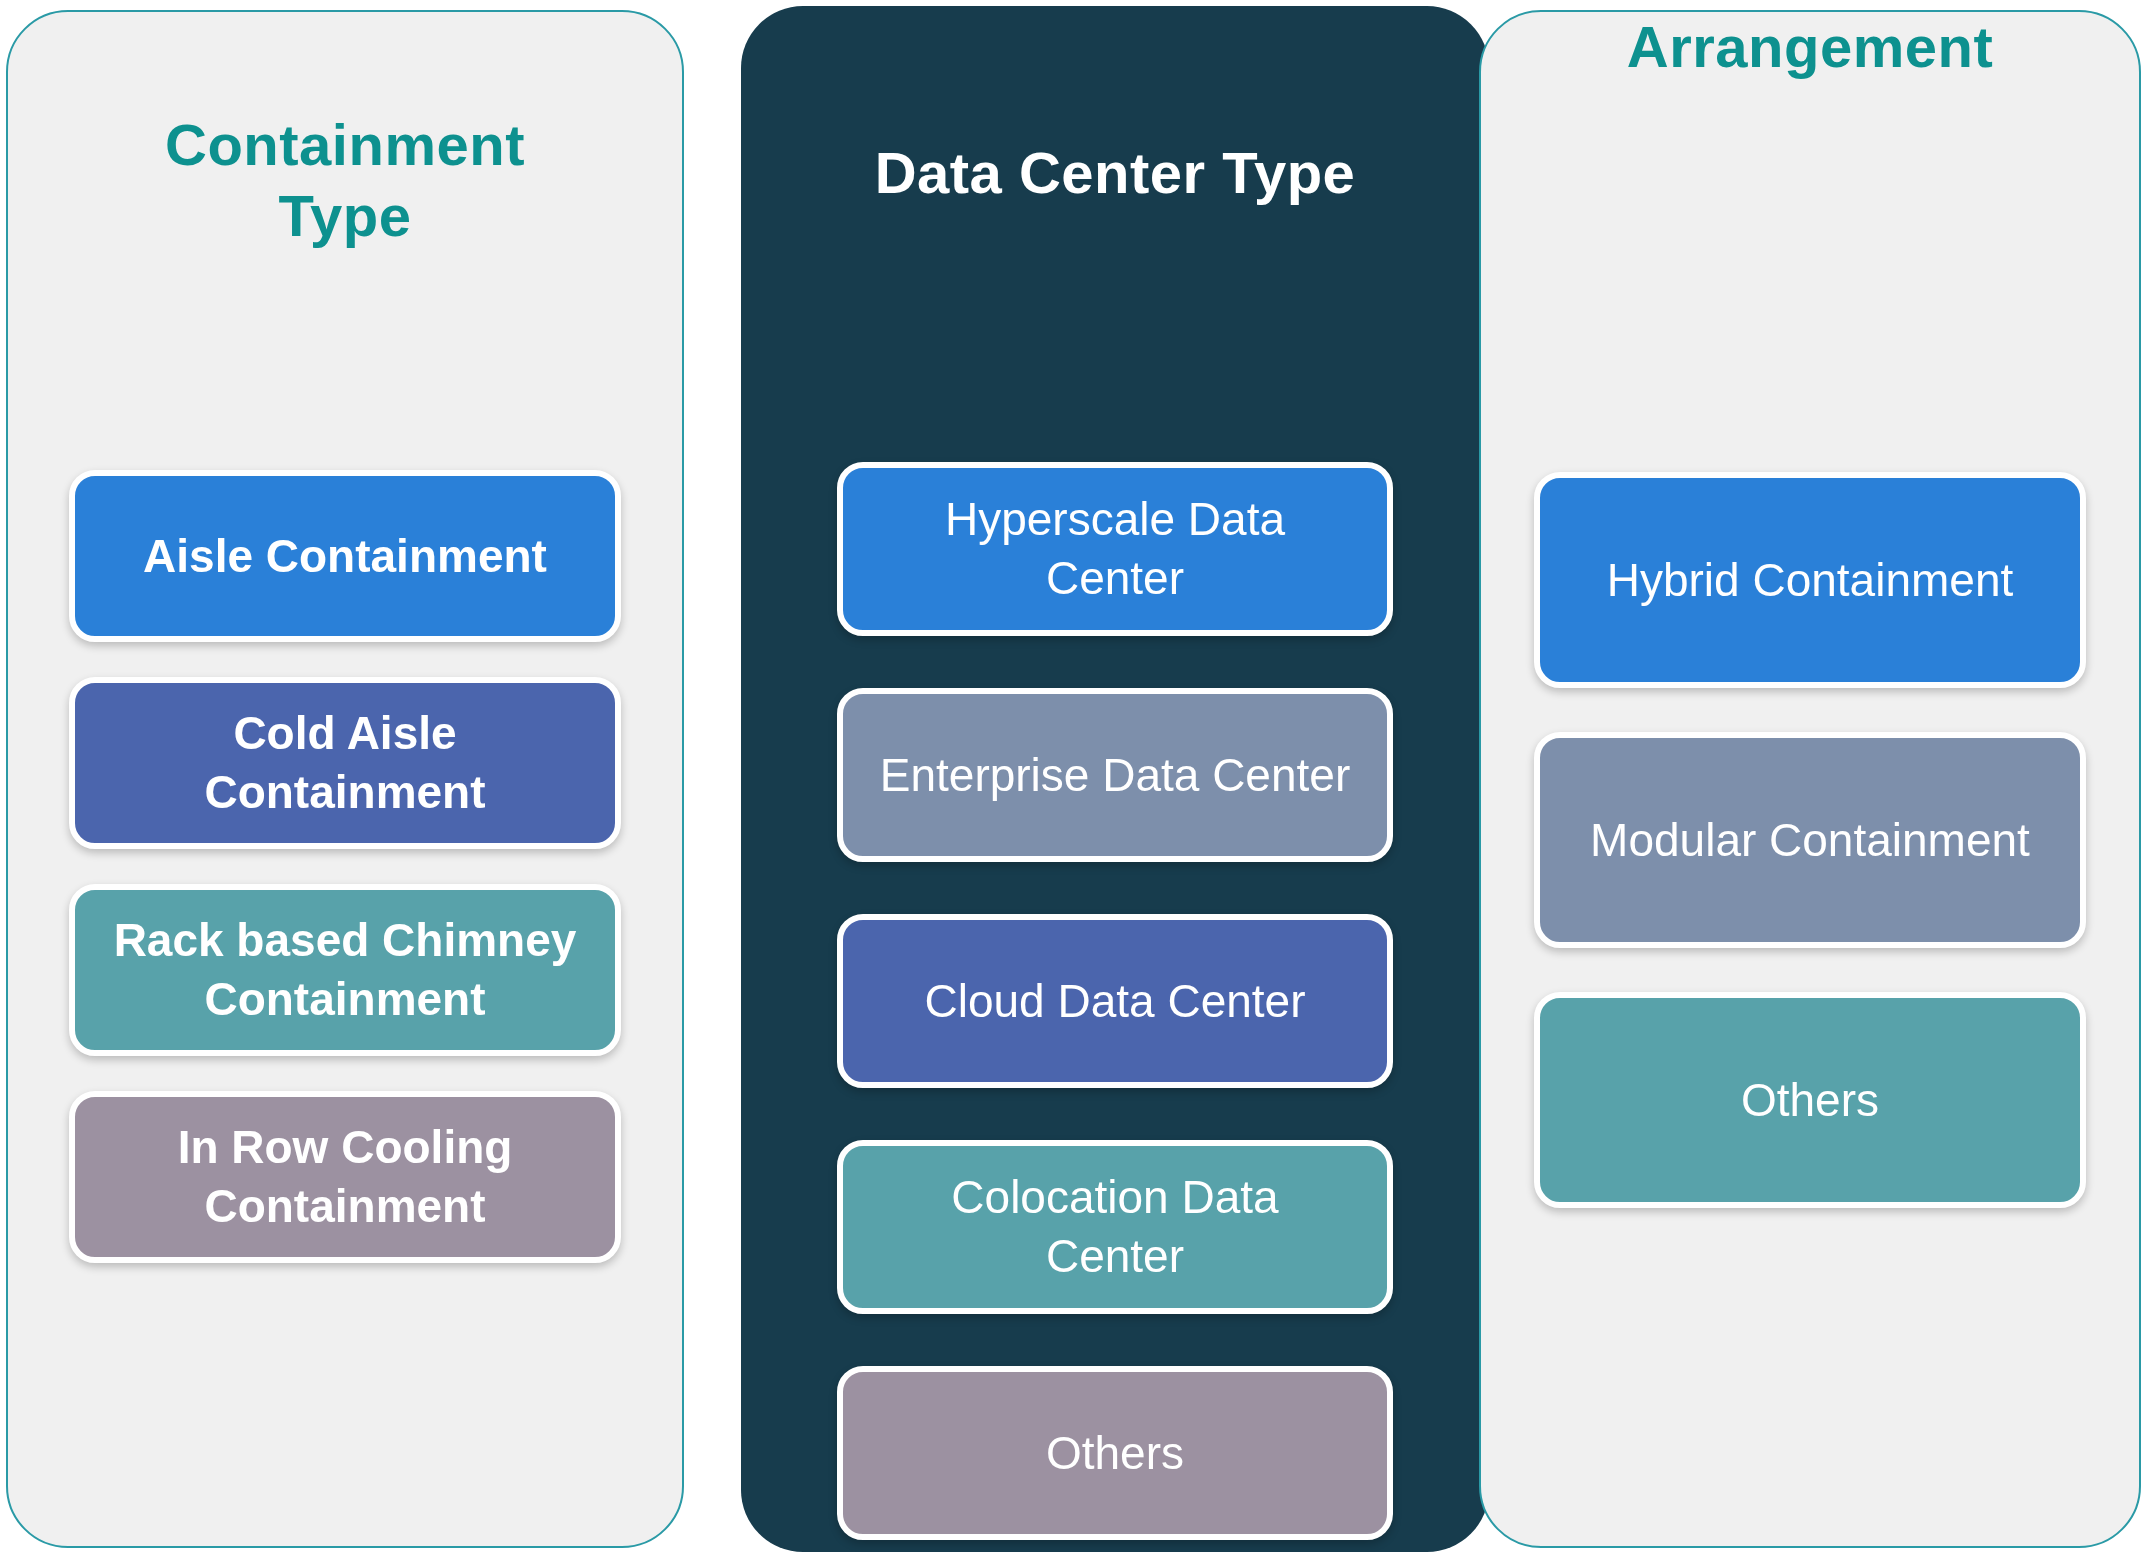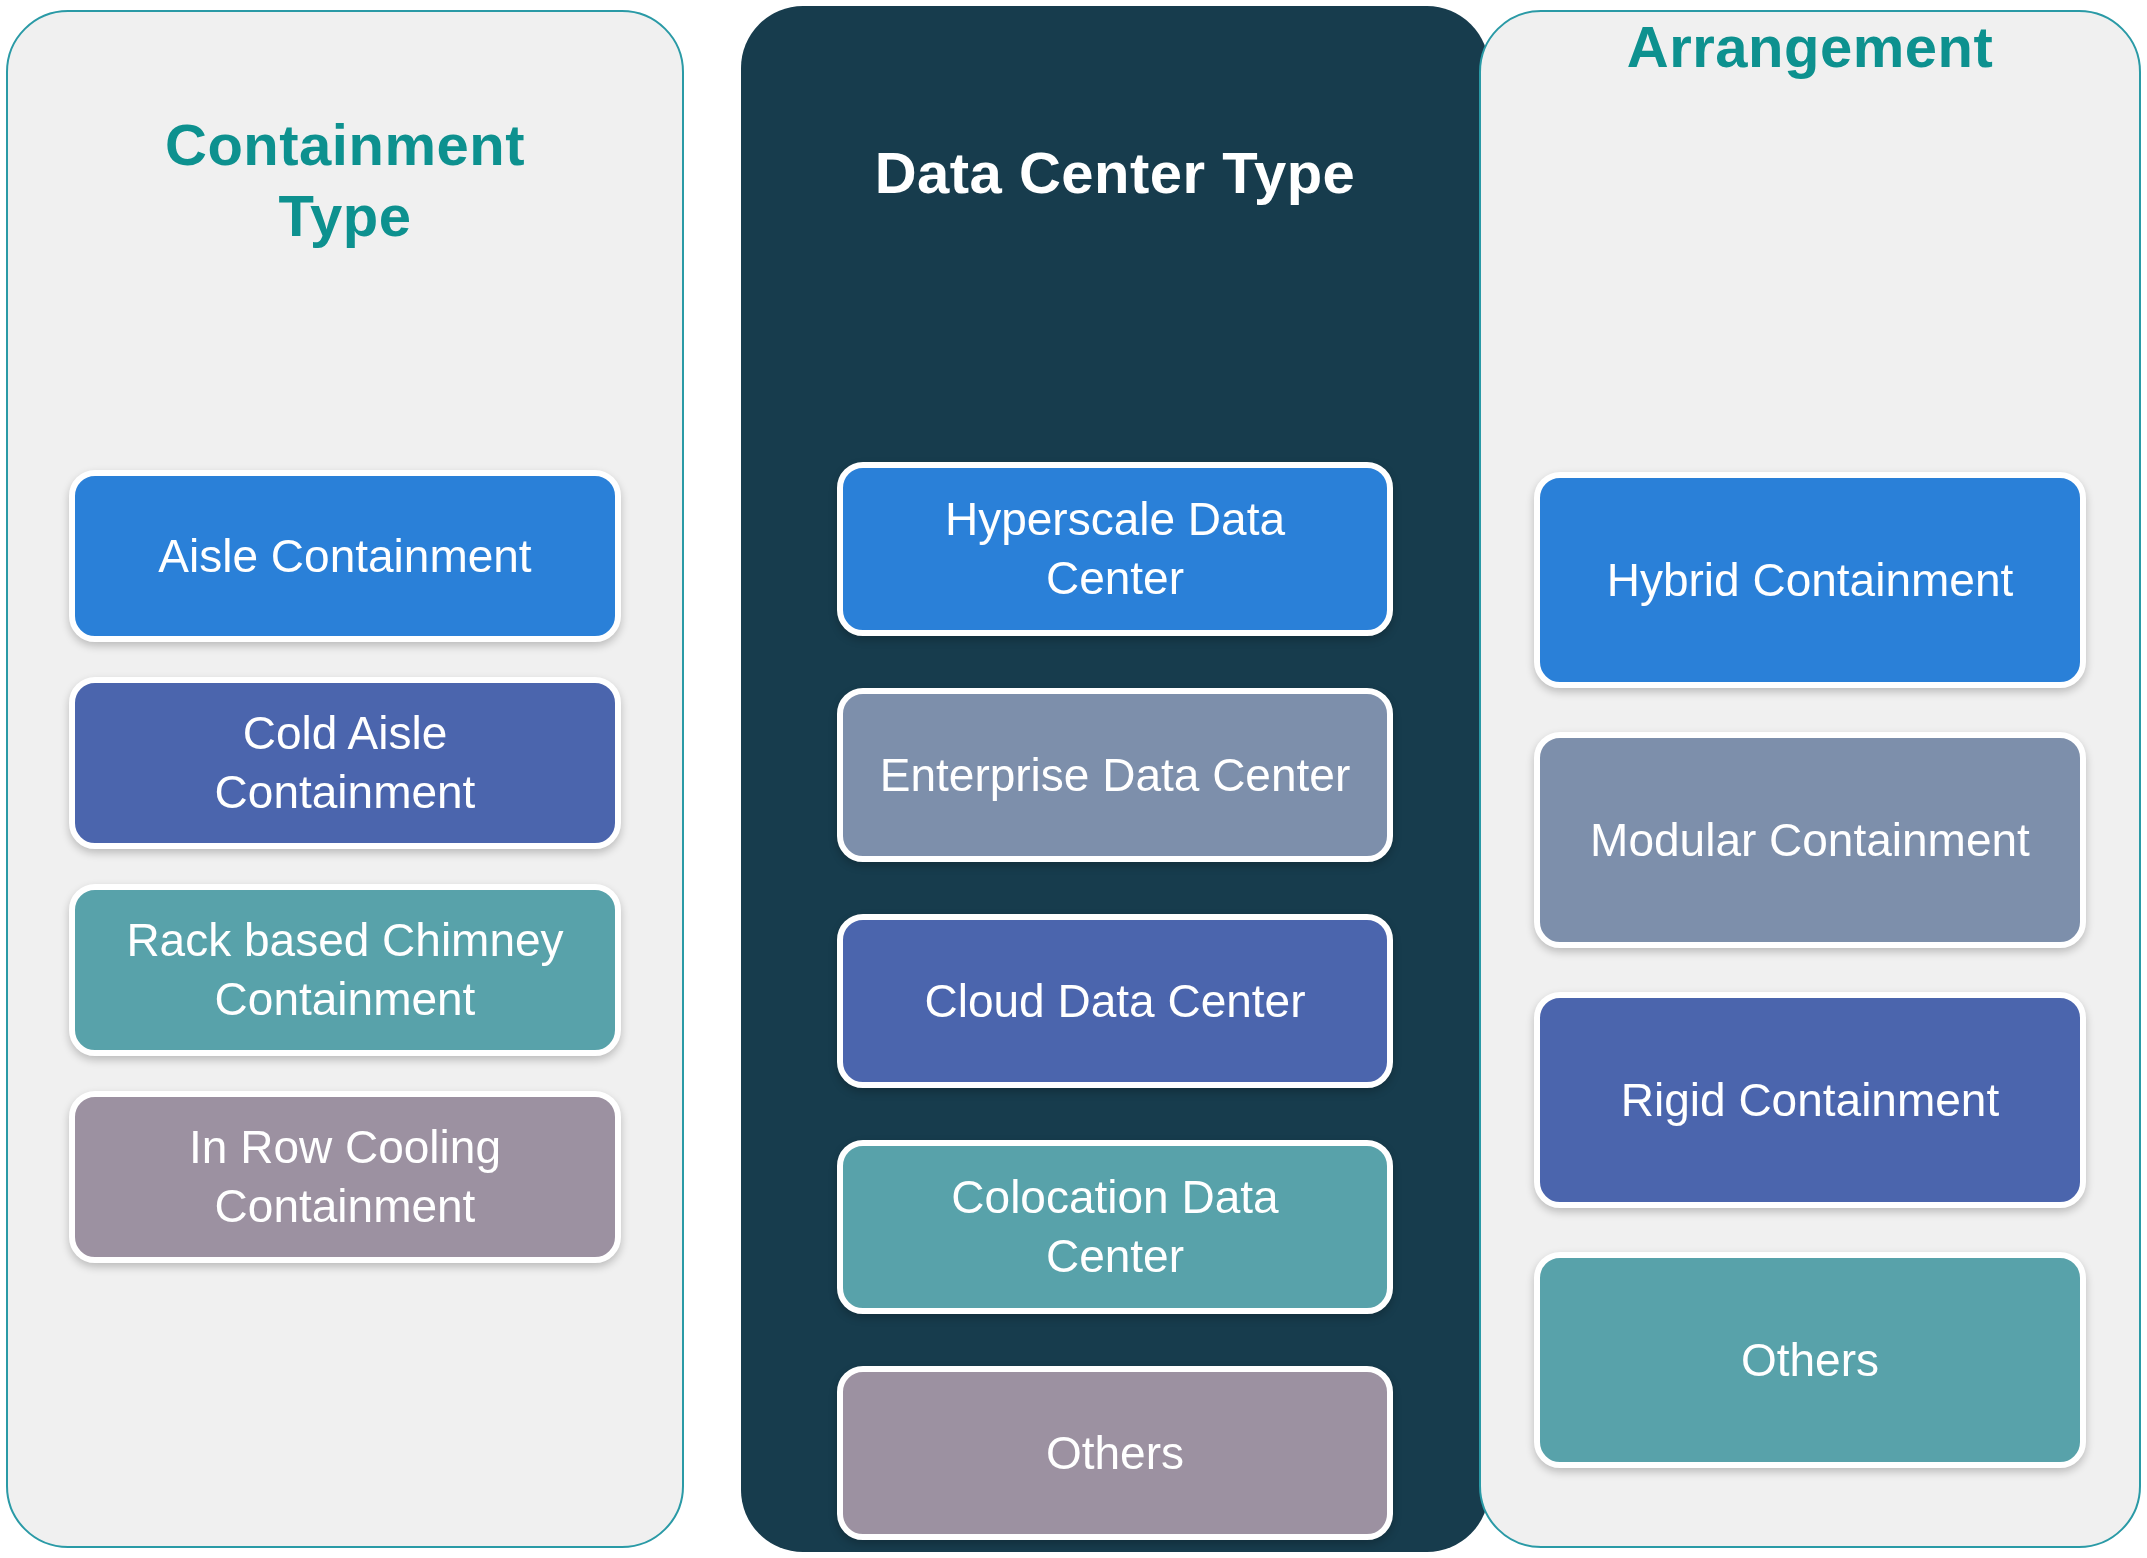--- a/index.html
+++ b/index.html
@@ -32,21 +32,21 @@
   #panel-1 h2 { padding-top: 132px; }
   #panel-2 h2 { }
 
   .boxes {
     position: absolute;
     left: 50%;
     transform: translateX(-50%);
     display: flex;
     flex-direction: column;
   }
-  #panel-0 .boxes { top: 458px; width: 552px; gap: 35px; }
+  #panel-0 .boxes { top: 458px; width: 552px; gap: 35px; font-weight: bold; }
   #panel-1 .boxes { top: 456px; width: 556px; gap: 52px; }
   #panel-2 .boxes { top: 460px; width: 552px; gap: 44px; }
 
   .box {
     box-sizing: border-box;
     border: 6px solid #ffffff;
     border-radius: 26px;
     display: flex;
     align-items: center;
     justify-content: center;
@@ -90,16 +90,15 @@
 Center</span></div>
       <div class="box" style="background: rgb(156, 145, 161); color: rgb(255, 255, 255);"><span>Others</span></div>
     </div>
 </section>
 
 <section class="panel" id="panel-2" style="background: rgb(240, 240, 240); border: 2.5px solid rgb(42, 154, 166);">
   <h2 style="color: rgb(13, 145, 143);">Arrangement</h2>
   <div class="boxes">
       <div class="box" style="background: rgb(42, 128, 216); color: rgb(255, 255, 255);"><span>Hybrid Containment</span></div>
       <div class="box" style="background: rgb(125, 143, 171); color: rgb(255, 255, 255);"><span>Modular Containment</span></div>
-      <div class="box" style="background: rgb(75, 101, 173); color: rgb(255, 255, 255);"><span>Rigid Containment</span></div>
       <div class="box" style="background: rgb(88, 162, 170); color: rgb(255, 255, 255);"><span>Others</span></div>
     </div>
 </section>
 
 </body></html>

